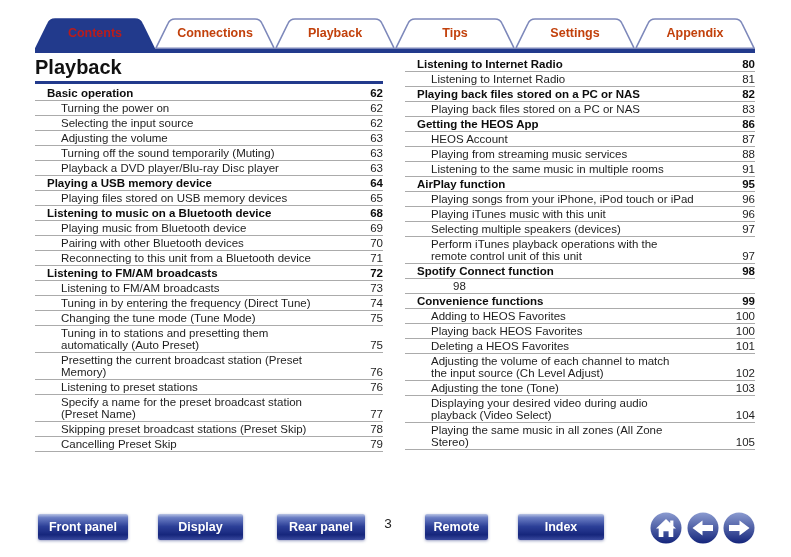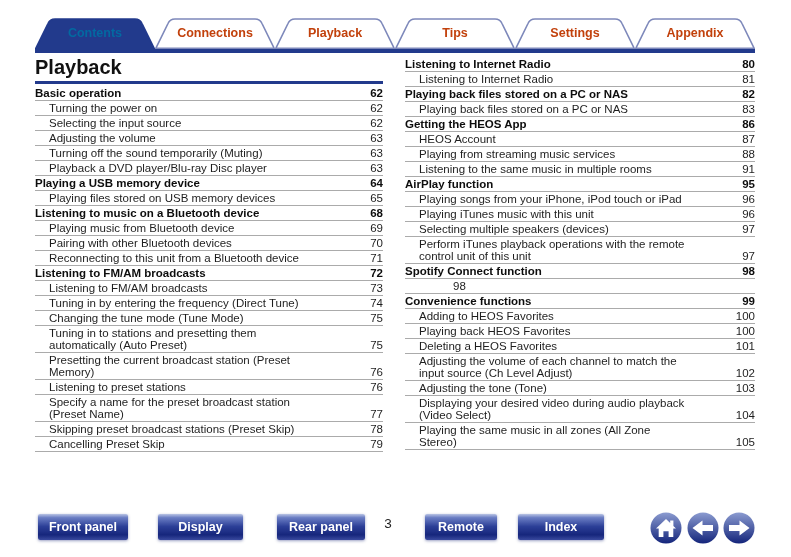--- a/index.html
+++ b/index.html
@@ -7,36 +7,36 @@
   .page{position:relative;width:791px;height:557px;background:#fff;overflow:hidden;}
 
   
   .tab-bar{position:absolute;left:35px;top:18px;width:720px;height:31px;display:flex;}
   .tab{position:relative;flex:1;height:31px;cursor:pointer;}
   .tab-shape{position:absolute;left:0;top:0;width:100%;height:100%;display:block;}
   .tab-shape path{fill:#ffffff;stroke:#7d88ba;stroke-width:1.6;}
   .tab.active .tab-shape path{fill:#223a8c;stroke:#223a8c;}
   .tab-label{position:absolute;left:0;right:0;top:8px;text-align:center;
              font-size:12.5px;font-weight:bold;color:#c2410c;}
-  .tab.active .tab-label{color:#0369a1;}
+  .tab.active .tab-label{color:#b91c1c;}
   .tab-base{position:absolute;left:35px;top:49px;width:720px;height:4px;background:#223a8c;}
 
   
   .content{position:absolute;left:35px;top:57px;width:720px;display:flex;
            justify-content:space-between;align-items:flex-start;}
   .col-left{width:348px;}
   .col-right{width:350px;}
   .page-title{font-size:20px;font-weight:bold;color:#111;padding-bottom:4px;
               border-bottom:3px solid #223a8c;margin:0 0 2px 0;line-height:20px;}
   .toc-row{display:flex;justify-content:space-between;align-items:flex-end;
            border-bottom:1px solid #ababab;padding:1px 0;font-size:11.5px;
            line-height:12px;color:#1e1e1e;cursor:pointer;}
   .toc-row.section{font-weight:bold;color:#0d0d0d;}
   .toc-row.sub .toc-label{padding-left:14px;}
-  .toc-label{flex:1 1 auto;}
+  .toc-label{flex:1 1 auto;margin-left:12px;}
   .toc-page{margin-left:4px;white-space:nowrap;padding-left:44px;}
 
   
   .footer-button{position:absolute;top:514px;height:26px;border:none;border-radius:2px;
       background:linear-gradient(180deg,#b9c4e4 0%,#6b7ec4 14%,#2c3f97 48%,#16267c 80%,#3a4a9e 100%);
       color:#fff;font-weight:bold;font-size:12.5px;font-family:"Liberation Sans",sans-serif;
       display:flex;align-items:center;justify-content:center;cursor:pointer;
       box-shadow:0 1px 3px rgba(30,45,120,.45);}
   .page-num{position:absolute;left:376px;top:516px;width:24px;text-align:center;
             font-size:13.5px;color:#222;}
@@ -279,21 +279,21 @@
         </div>
     </div>
   </div>
 
   <div class="page-num">3</div>
 
   <div>
       <button class="footer-button" style="left: 38px; width: 90px;">Front panel</button>
       <button class="footer-button" style="left: 158px; width: 85px;">Display</button>
       <button class="footer-button" style="left: 277px; width: 88px; text-align: right;">Rear panel</button>
-      <button class="footer-button" style="left: 425px; width: 72px;">Remote</button>
+      <button class="footer-button" style="left: 425px; width: 63px;">Remote</button>
       <button class="footer-button" style="left: 518px; width: 86px;">Index</button>
     </div>
 
   <button class="nav-btn" style="left:650px">
     <svg viewBox="0 0 32 32">
       <defs>
         <linearGradient id="gi1" x1="0" y1="0" x2="0" y2="1">
           <stop offset="0" stop-color="#8b9bd0"></stop>
             <stop offset="1" stop-color="#14257b"></stop>
         </linearGradient>

